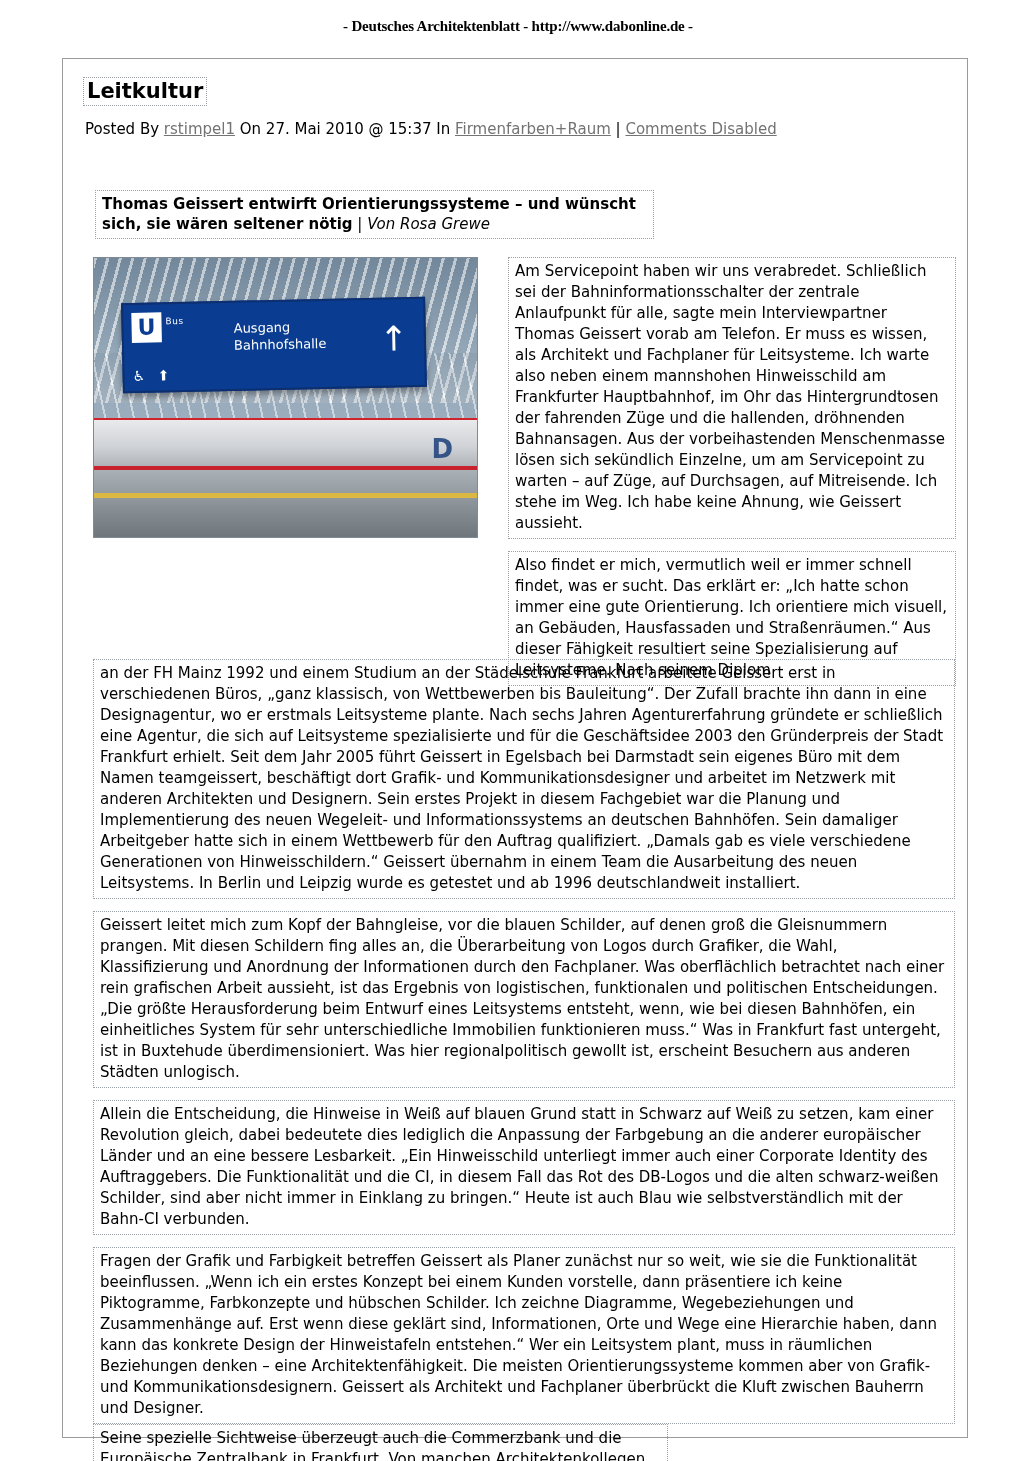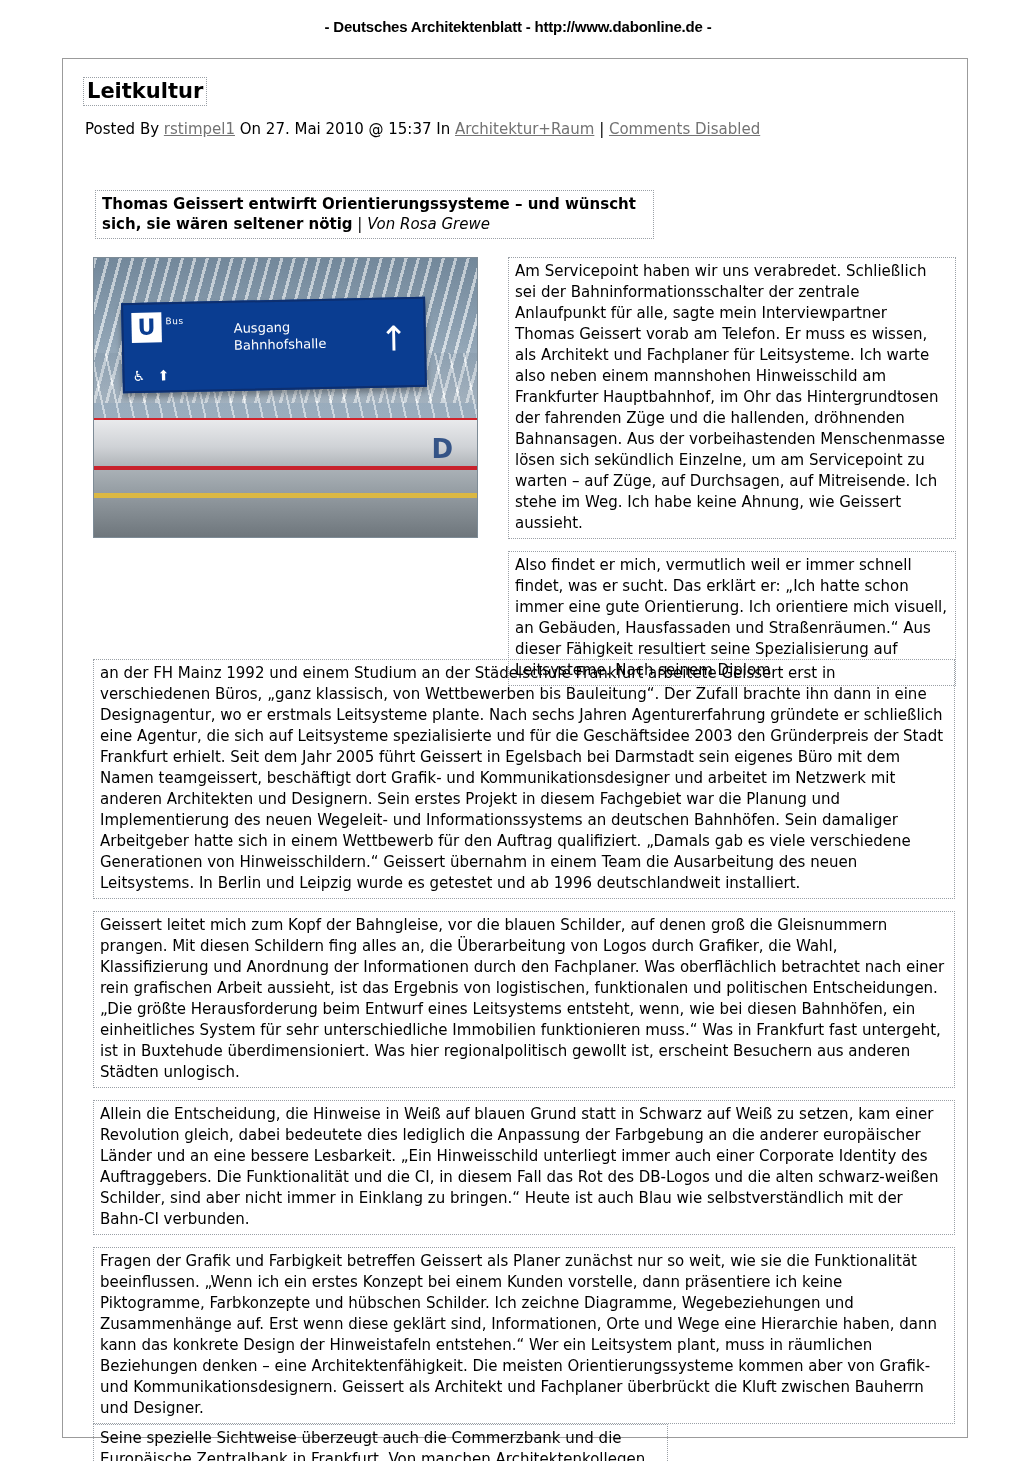--- a/index.html
+++ b/index.html
@@ -14,21 +14,21 @@
     color: #000000;
     position: relative;
     overflow: hidden;
   }
   .page-header {
     text-align: center;
     font-weight: bold;
     font-size: 15px;
     letter-spacing: -0.2px;
     padding: 18px 0 14px 0;
-    font-family: Liberation Sans, sans-serif;
+    font-family: Liberation Serif, serif;
   }
   .sheet {
     position: absolute;
     left: 62px;
     top: 58px;
     width: 906px;
     height: 1380px;
     border: 1px solid #9b9b9b;
     box-sizing: border-box;
     background: #fff;
@@ -200,21 +200,21 @@
   <div class="inner">
 
     <h1 class="title">Leitkultur</h1>
 
     <div class="byline">
       <span>Posted By</span>
       <a class="link" href="#">rstimpel1</a>
       <span>On</span>
       <span>27. Mai 2010 @ 15:37</span>
       <span>In</span>
-      <a class="link" href="#">Architektur+Raum</a>
+      <a class="link" href="#">Firmenfarben+Raum</a>
       <span>|</span>
       <a class="link" href="#">Comments Disabled</a>
     </div>
 
     <div class="subhead-wrap">
       <span class="subhead">Thomas Geissert entwirft Orientierungssysteme – und wünscht sich, sie wären seltener nötig</span><span class="subhead-author"> | Von Rosa Grewe</span>
     </div>
 
     <div class="body-col">
 

